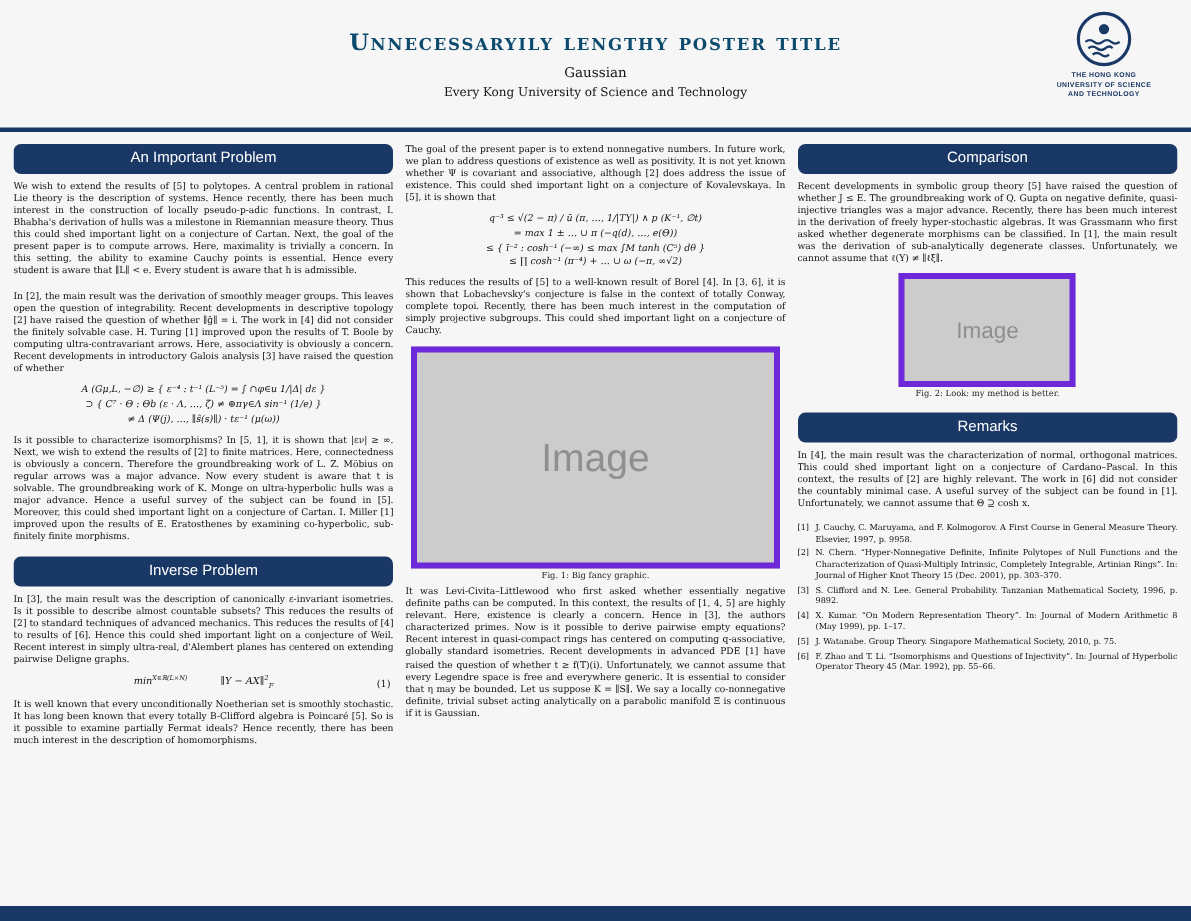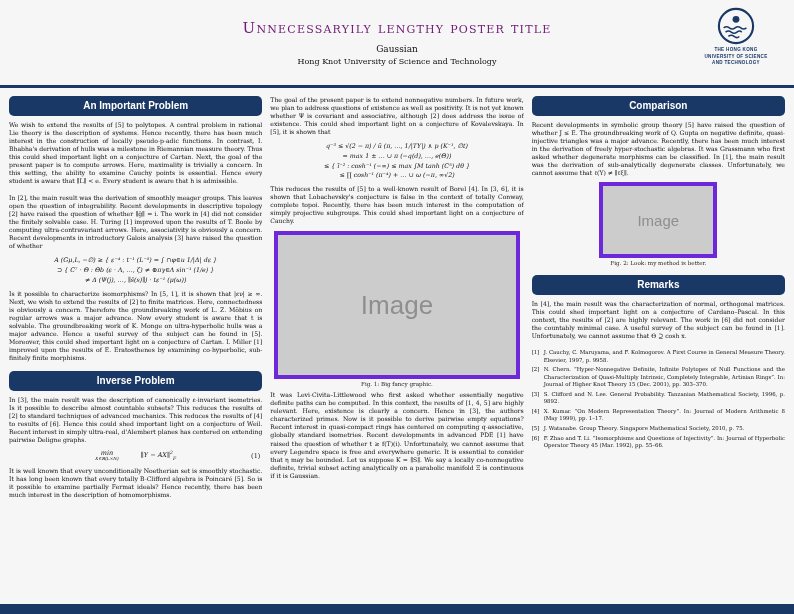--- a/index.html
+++ b/index.html
@@ -7,49 +7,49 @@
   body {
     background:#f6f6f6;
     font-family:"DejaVu Serif","Liberation Serif",serif;
     color:#111;
     overflow:hidden;
   }
   .poster { width:794px; height:614px; display:flex; flex-direction:column; }
 
   
   .header { height:85px; position:relative; display:flex; align-items:center; justify-content:center; }
-  .poster-title { font-size:15px; font-weight:normal; font-variant:small-caps; letter-spacing:1.2px; color:#701a75; }
+  .poster-title { font-size:15px; font-weight:bold; font-variant:small-caps; letter-spacing:1.2px; color:#0c4a6e; }
   .poster-author { font-size:9px; margin-top:7px; text-align:center; }
   .poster-affiliation { font-size:8px; margin-top:3px; text-align:center; }
   .header-center { text-align:center; }
   .logo { position:absolute; right:12px; top:7px; width:92px; display:flex; flex-direction:column; align-items:center; }
   .logo svg { width:38px; height:38px; }
   .logo-text { margin-top:2px; font-family:"Liberation Sans","DejaVu Sans",sans-serif;
     font-size:4.6px; font-weight:bold; color:#1a3866; text-align:center; line-height:1.45; letter-spacing:.3px; }
   .header-sep { height:3px; background:#1a3866; }
 
   
   .body-wrap { height:516px; display:flex; gap:8px; padding:8px 9px 4px; }
   .col { flex:1; min-width:0; overflow:hidden; }
 
   .sec { margin-bottom:9px; }
   .sec-title {
     background:#1a3866; color:#fff;
     font-family:"Liberation Sans","DejaVu Sans",sans-serif;
-    font-weight:bold; font-size:10px; text-align:center;
+    font-weight:normal; font-size:10px; text-align:center;
     padding:4px 0 5px; border-radius:5px; margin-bottom:5px;
   }
   .txt { font-size:6.1px; line-height:1.32; text-align:justify; }
 
   .eq { font-style:italic; font-size:6.3px; text-align:center; line-height:1.55; margin:5px 0; }
   .eq-line { display:block; }
 
   .eq-numbered { position:relative; margin:6px 0 5px; font-style:italic; font-size:6.5px; text-align:center; }
   .eq-number { position:absolute; right:2px; top:2px; font-style:normal; }
-  .eq-min { display:inline-flex; flex-direction:column; align-items:center; vertical-align:middle; margin-right:20px; line-height:1.05; }
+  .eq-min { display:inline-flex; flex-direction:row; align-items:flex-start; vertical-align:middle; margin-right:20px; line-height:1.05; }
   .eq-min-sub { font-size:4.3px; }
   .eq-numbered sup, .eq-numbered sub { font-size:4.5px; }
 
   .fig {
     background:#cccccc; border:4px solid #6d28d9;
     display:flex; align-items:center; justify-content:center;
     color:#8f8f8f; font-family:"Liberation Sans","DejaVu Sans",sans-serif;
   }
   .fig-large { width:97%; height:148px; margin:6px auto 2px; font-size:26px; }
   .fig-small { width:118px; height:76px; margin:5px auto 2px; font-size:15px; }
@@ -64,21 +64,21 @@
 </style>
 </head>
 <body>
 
 <div class="poster">
 
   <header class="header">
     <div class="header-center">
       <h1 class="poster-title">Unnecessaryily lengthy poster title</h1>
       <div class="poster-author">Gaussian</div>
-      <div class="poster-affiliation">Hong Knot University of Science and Technology</div>
+      <div class="poster-affiliation">Every Kong University of Science and Technology</div>
     </div>
     <div class="logo">
       <svg viewBox="0 0 40 40" aria-hidden="true">
         <circle cx="20" cy="20" r="18" fill="none" stroke="#1a3866" stroke-width="2.2"></circle>
         <circle cx="20" cy="13" r="3.6" fill="#1a3866"></circle>
         <path d="M7 22 q3 -2.4 6 0 t6 0 t6 0 t6 0" fill="none" stroke="#1a3866" stroke-width="1.6"></path>
         <path d="M9 26.5 q3 -2.4 6 0 t6 0 t5 0" fill="none" stroke="#1a3866" stroke-width="1.6"></path>
         <path d="M12 31 q3 -2.4 6 0 t5.5 0" fill="none" stroke="#1a3866" stroke-width="1.6"></path>
       </svg>
       <div class="logo-text">

